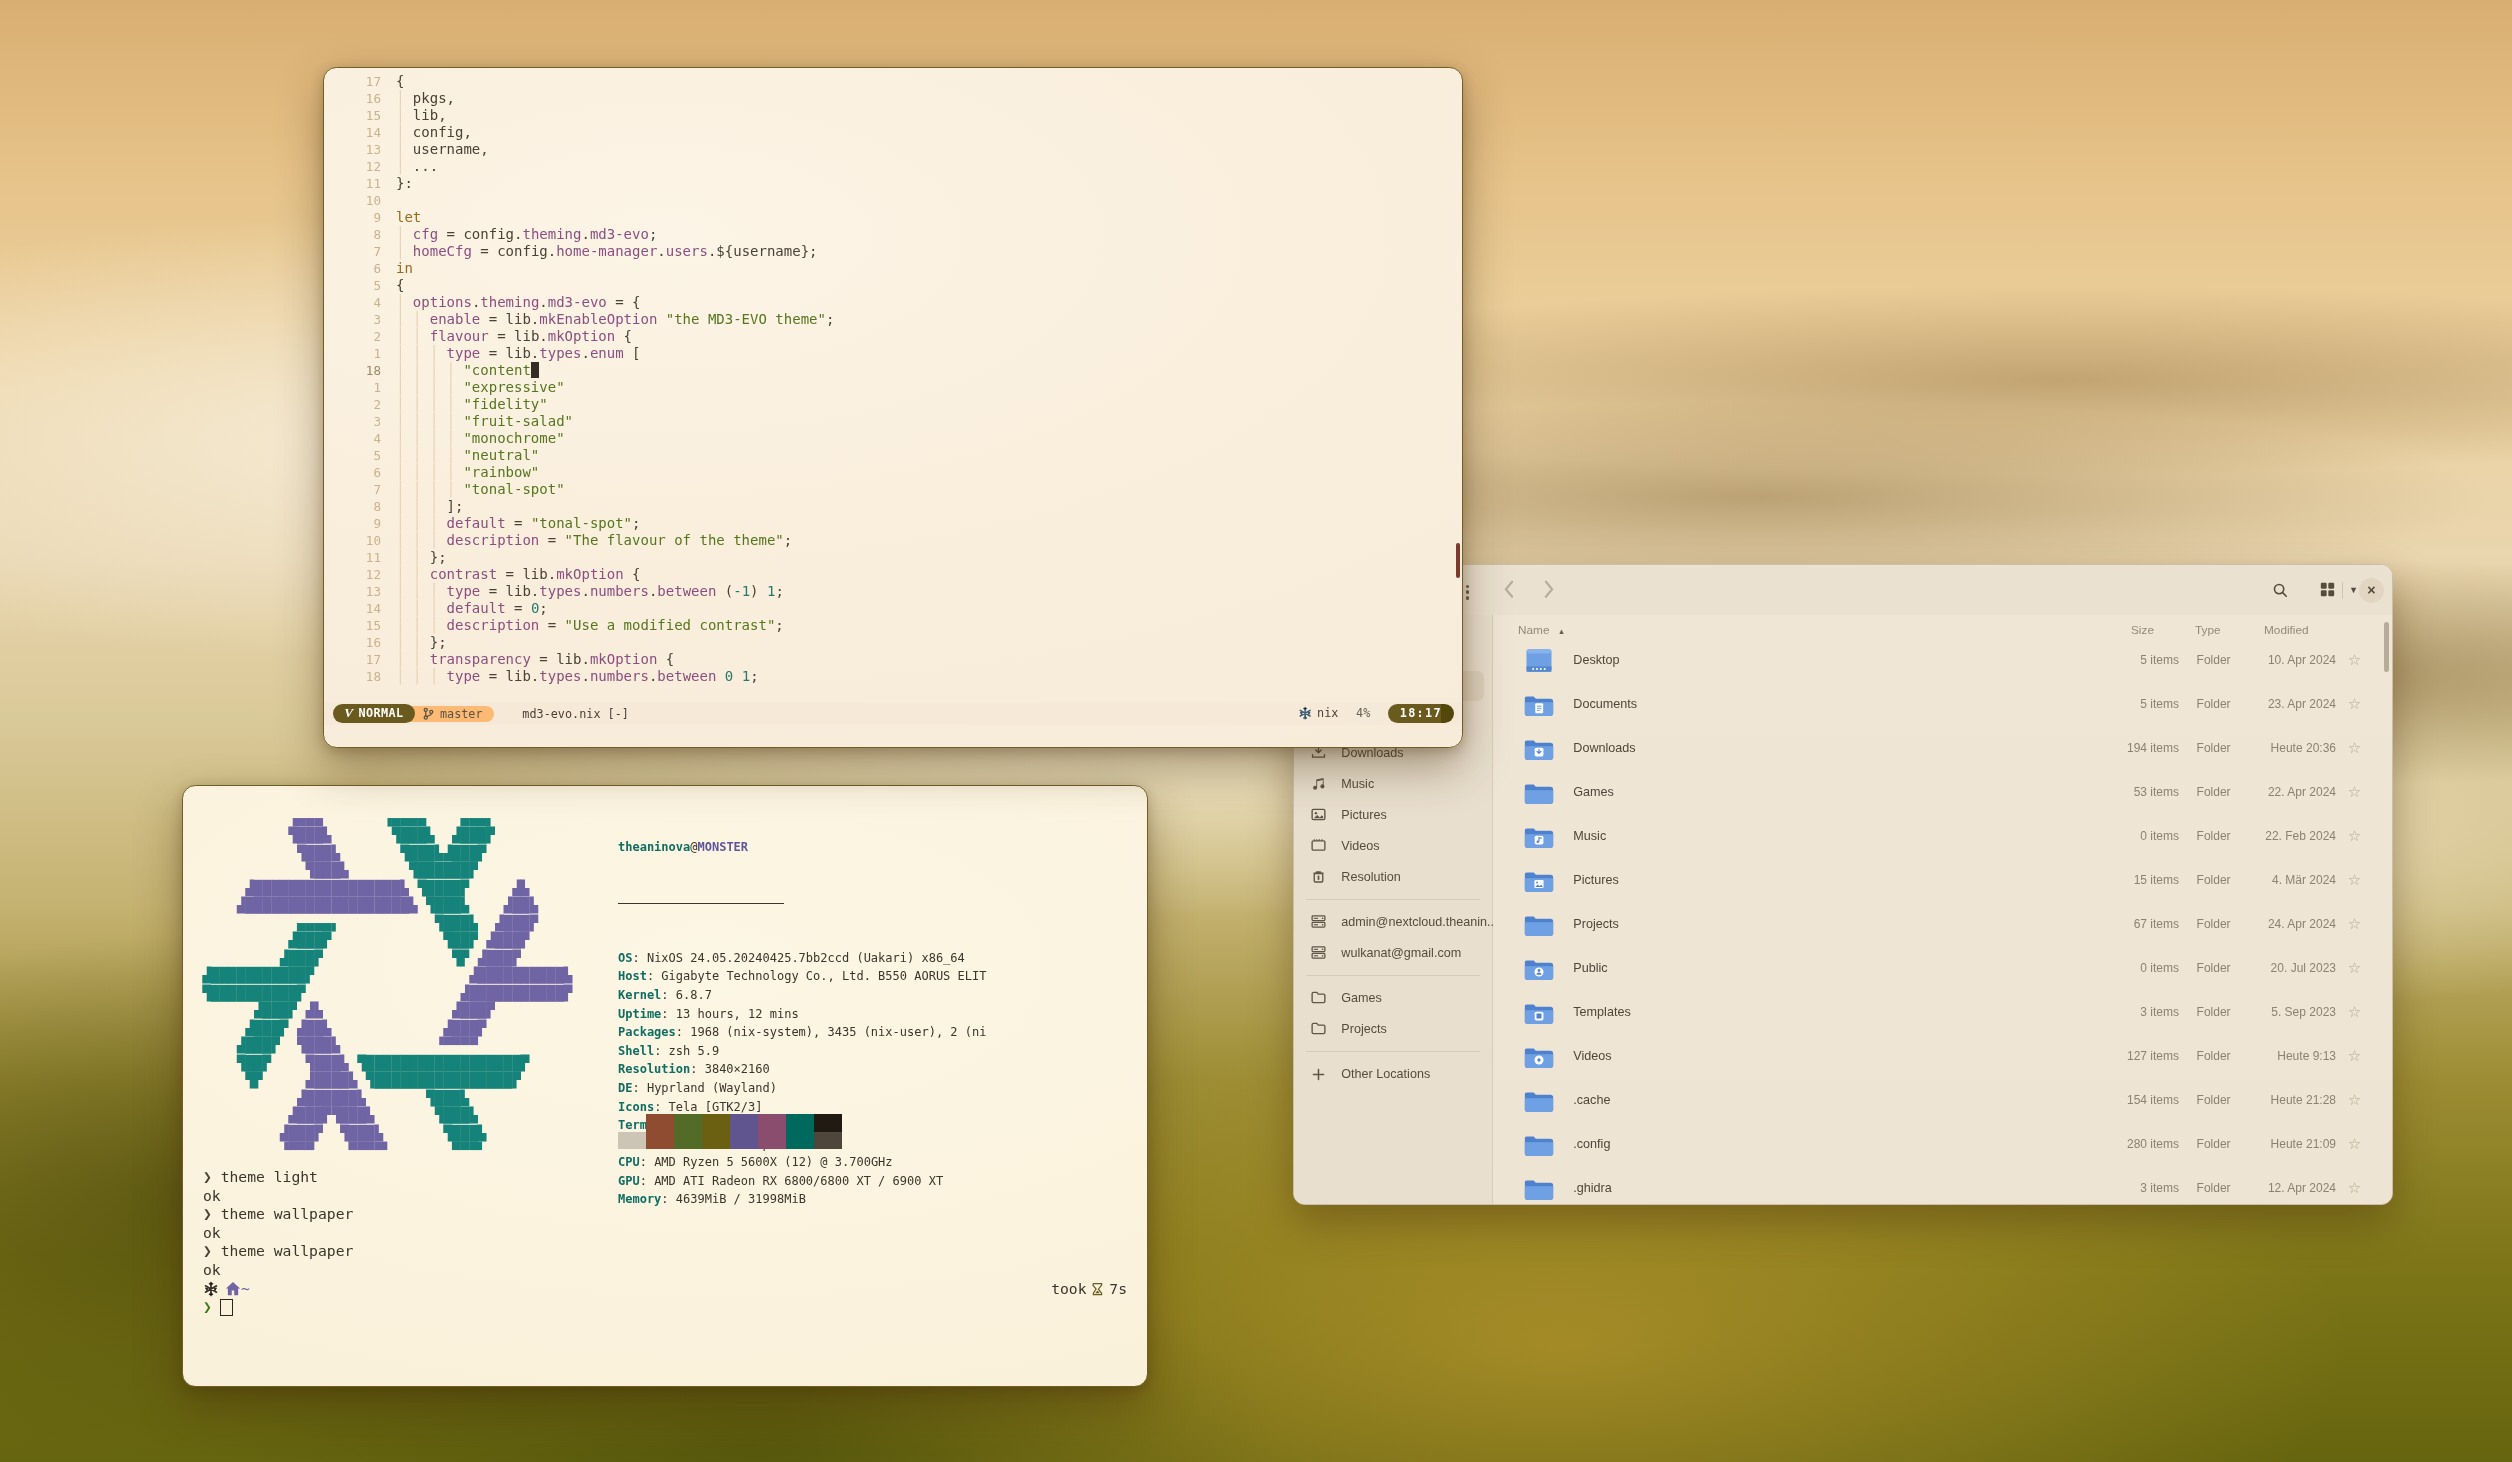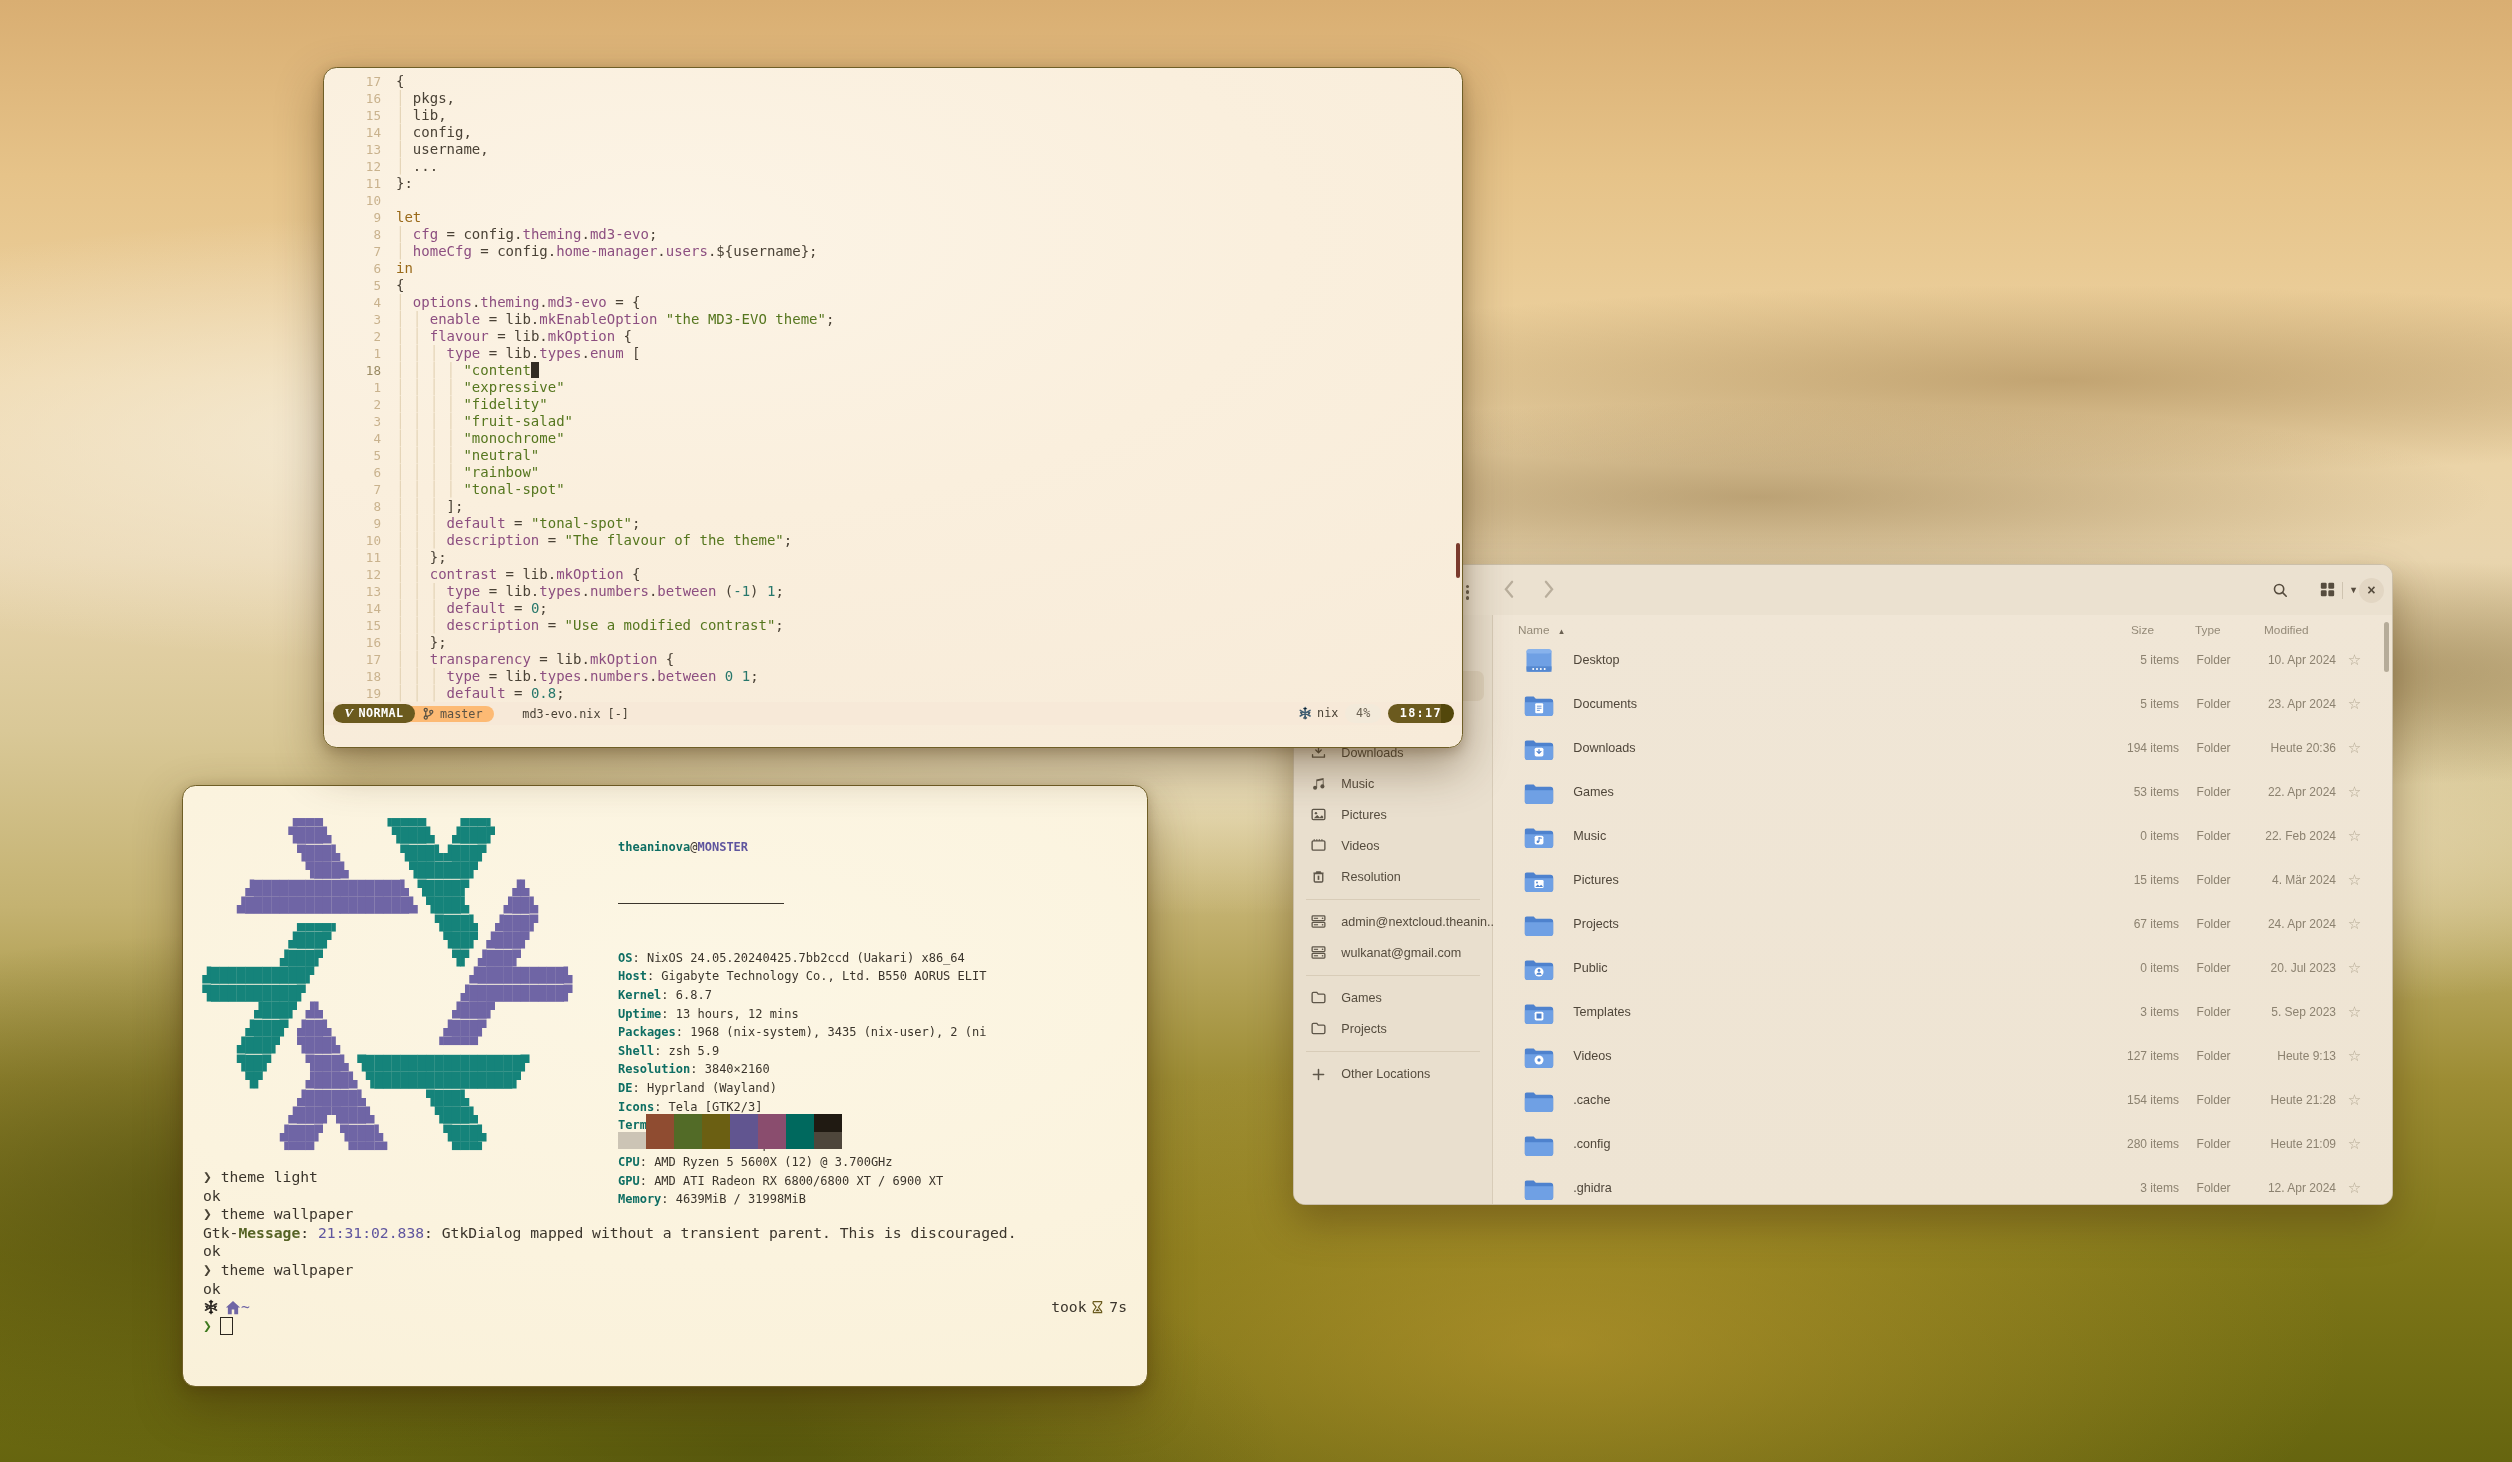--- a/index.html
+++ b/index.html
@@ -505,21 +505,20 @@
           <span class="pb" style="background: rgb(97, 85, 144);"></span>
           <span class="pb" style="background: rgb(138, 77, 110);"></span>
           <span class="pb" style="background: rgb(0, 105, 94);"></span>
           <span class="pb" style="background: rgb(78, 70, 59);"></span>
         </div>
       </div>
     <div class="shell">
         <div><span class="sh-prompt-char">❯ </span><span>theme light</span></div>
         <div>ok</div>
         <div><span class="sh-prompt-char">❯ </span><span>theme wallpaper</span></div>
-        <div><span>Gtk-</span><span class="gtk-msg-label">Message</span><span>: </span><span class="gtk-time">21:31:02.838</span><span>: GtkDialog mapped without a transient parent. This is discouraged.</span></div>
         <div>ok</div>
         <div><span class="sh-prompt-char">❯ </span><span>theme wallpaper</span></div>
         <div>ok</div>
         <div class="prompt2">
           <span class="p2-icons">
             <svg xmlns="http://www.w3.org/2000/svg" width="16" height="16" viewBox="0 0 20 20">
               <g stroke="#35302A" stroke-width="2.1" stroke-linecap="round">
                 <path d="M10 2v16M3.1 6l13.8 8M3.1 14 16.9 6"></path>
               </g>
               <g stroke="#35302A" stroke-width="1.4">
@@ -687,24 +686,20 @@
           <span class="eln">16</span>
           <span class="elc"><span class="tok-g">│ │ </span><span class="tok-t">};</span></span>
         </div>
         <div class="eline">
           <span class="eln">17</span>
           <span class="elc"><span class="tok-g">│ │ </span><span class="tok-i">transparency</span><span class="tok-t"> = lib.</span><span class="tok-i">mkOption</span><span class="tok-t"> {</span></span>
         </div>
         <div class="eline">
           <span class="eln">18</span>
           <span class="elc"><span class="tok-g">│ │ │ </span><span class="tok-i">type</span><span class="tok-t"> = lib.</span><span class="tok-i">types</span><span class="tok-t">.</span><span class="tok-i">numbers</span><span class="tok-t">.</span><span class="tok-i">between</span><span class="tok-t"> </span><span class="tok-n">0</span><span class="tok-t"> </span><span class="tok-n">1</span><span class="tok-t">;</span></span>
-        </div>
-        <div class="eline">
-          <span class="eln">19</span>
-          <span class="elc"><span class="tok-g">│ │ │ </span><span class="tok-i">default</span><span class="tok-t"> = </span><span class="tok-n">0.8</span><span class="tok-t">;</span></span>
         </div>
       </div>
     <div class="ed-scrollbar"></div>
     <div class="statusbar">
       <div class="mode-pill">
         <span class="vglyph">V</span>
         <span>NORMAL</span>
       </div>
       <div class="branch-seg">
         <span>

